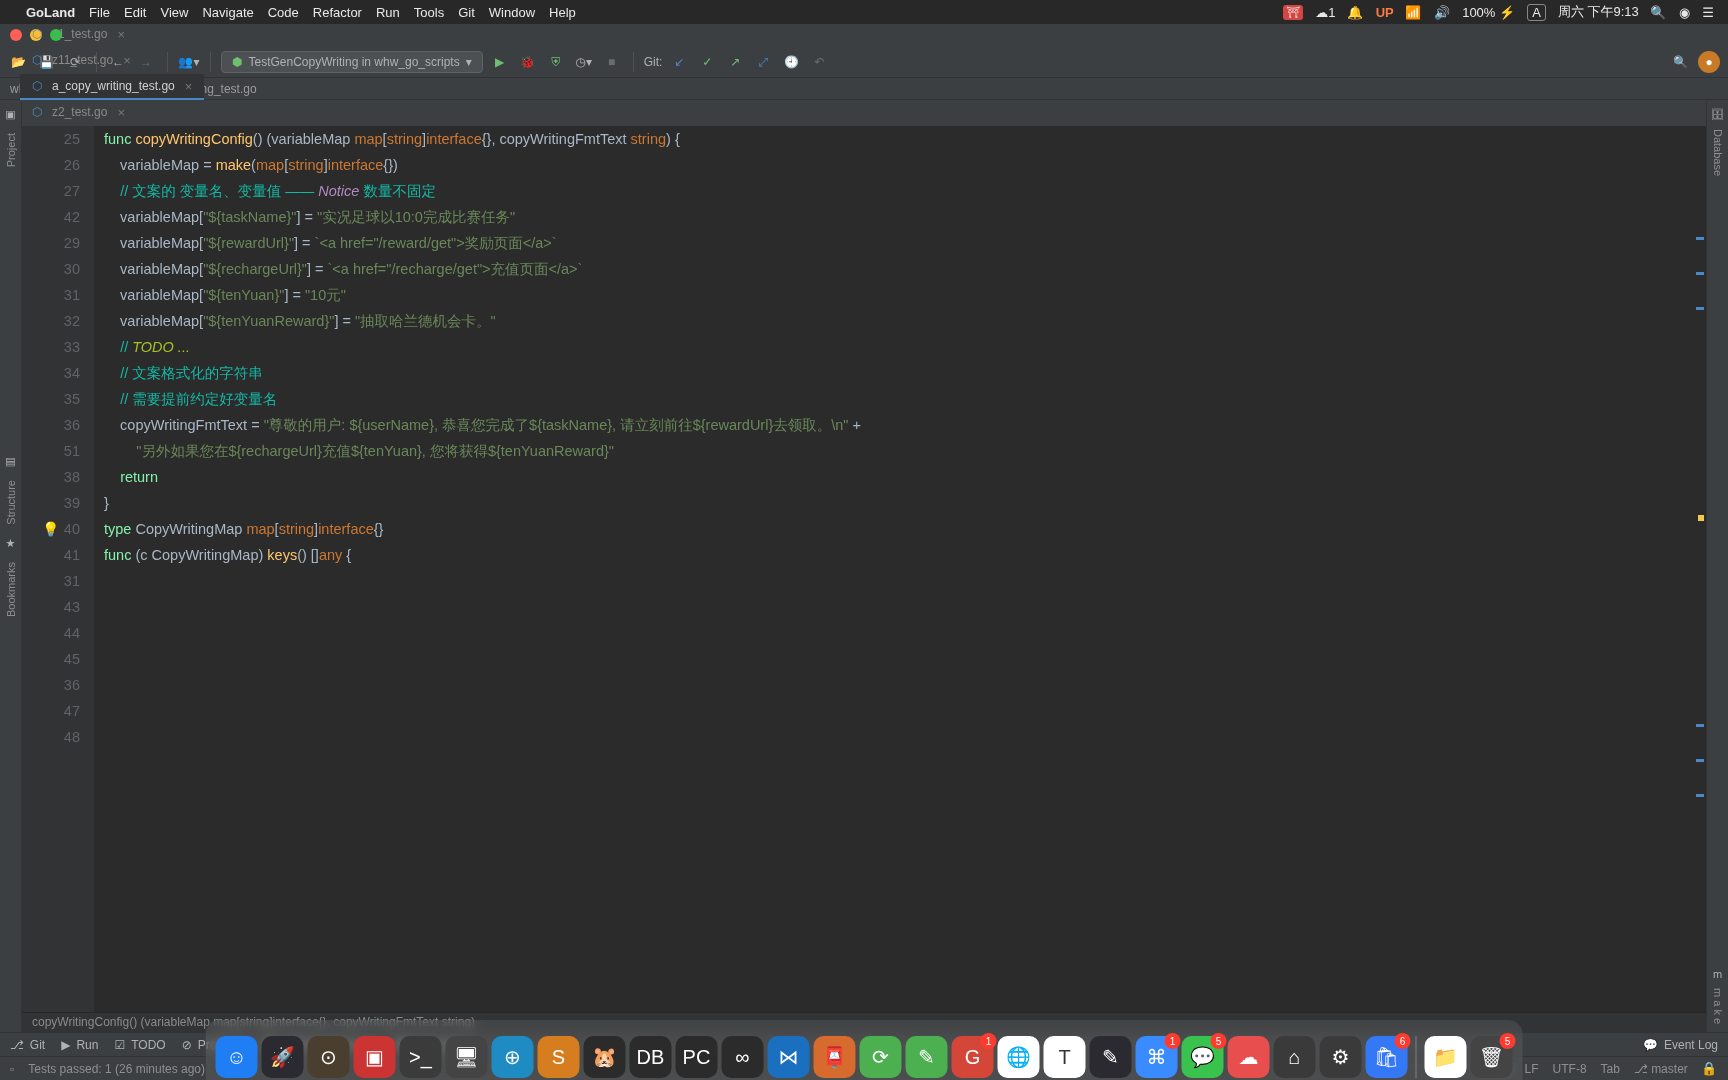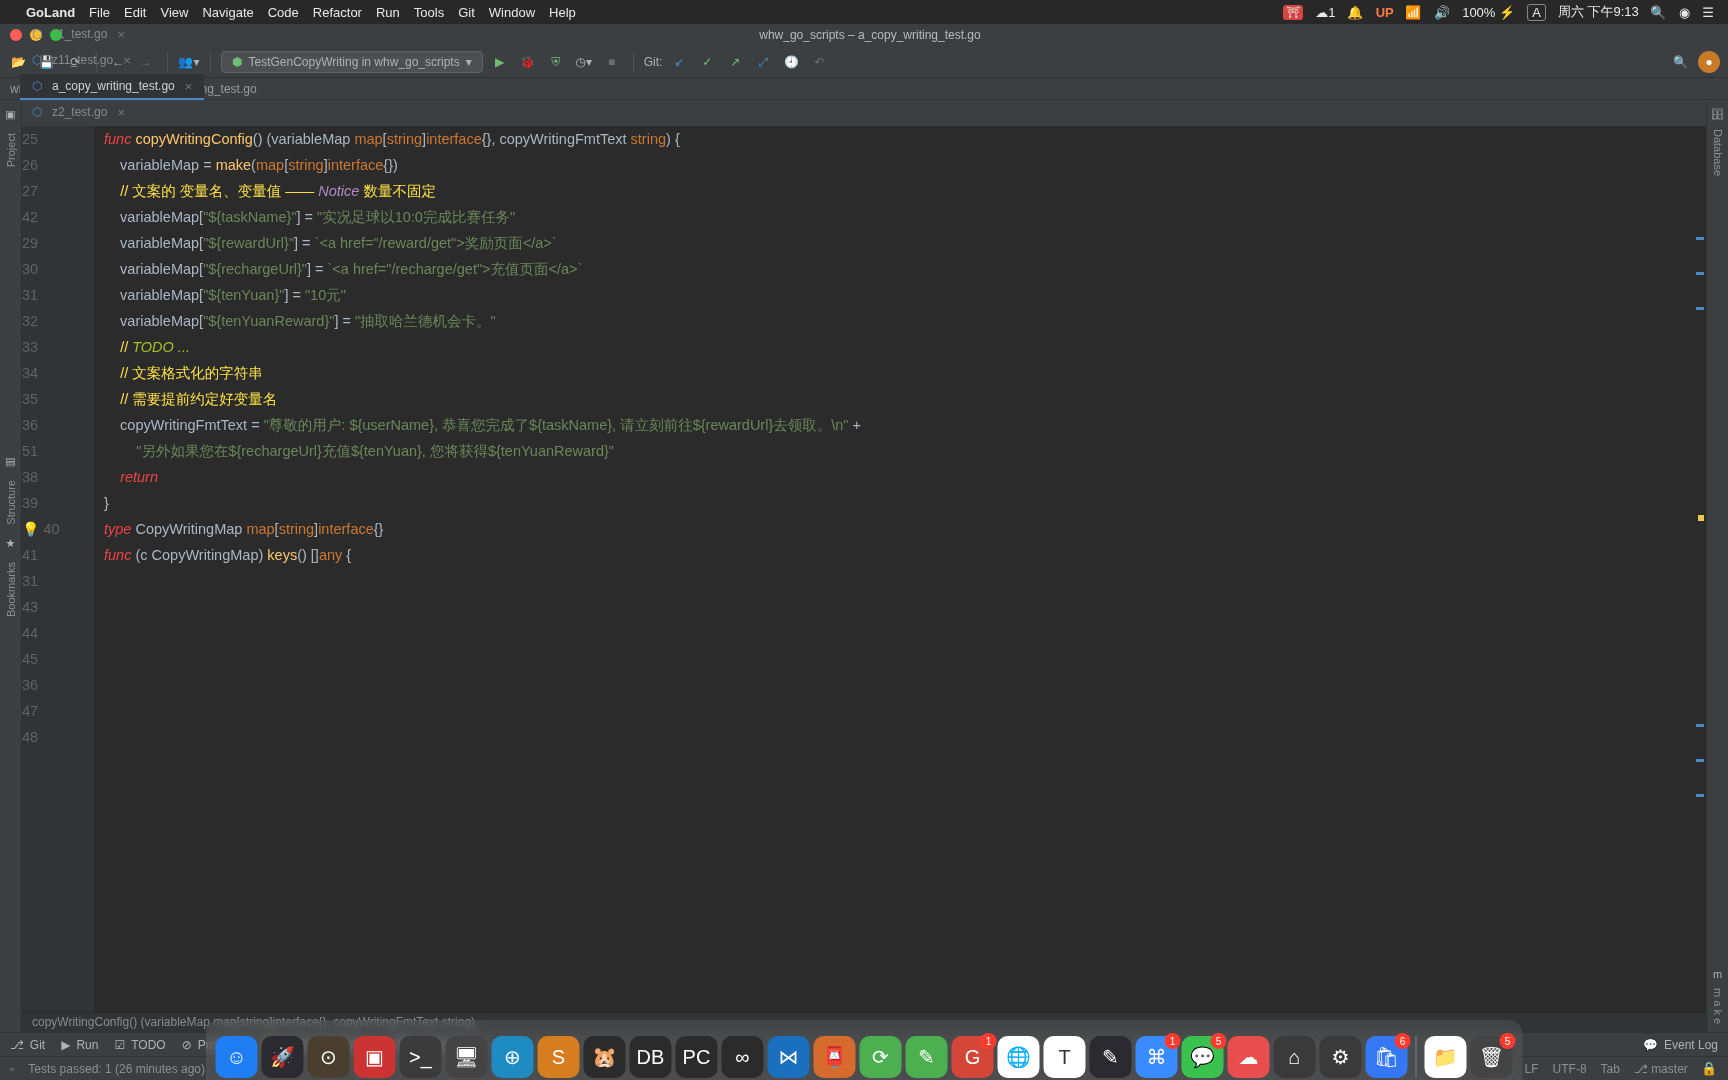--- a/index.html
+++ b/index.html
@@ -44,28 +44,28 @@
 .tabs .right-tools { margin-left:auto;margin-right:8px;color:#afb1b3;}
 
 
 .left-rail { position:absolute;left:0;top:102px;width:22px;bottom:48px;background:#3c3f41;border-right:1px solid #323232;display:flex;flex-direction:column;align-items:center;padding-top:6px;gap:4px;color:#afb1b3;font-size:11px;}
 .left-rail .vtxt { writing-mode:vertical-rl;transform:rotate(180deg);margin:8px 0;color:#8f8f8f;}
 .right-rail { position:absolute;right:0;top:102px;width:22px;bottom:48px;background:#3c3f41;border-left:1px solid #323232;display:flex;flex-direction:column;align-items:center;padding-top:6px;color:#afb1b3;font-size:11px;}
 .right-rail .vtxt { writing-mode:vertical-rl;margin:8px 0;color:#8f8f8f;}
 
 
 .editor-wrap { position:absolute;left:22px;right:22px;top:126px;bottom:48px;background:#2b2b2b;display:flex;font-family:'JetBrains Mono','Menlo',monospace;font-size:14.5px;line-height:26px;}
-.gutter { width:72px;background:#313335;color:#606366;text-align:left;padding-right:14px;user-select:none;position:relative;}
+.gutter { width:72px;background:#313335;color:#606366;text-align:right;padding-right:14px;user-select:none;position:relative;}
 .code { flex:1;padding-left:10px;white-space:pre;overflow:hidden;color:#a9b7c6;position:relative;}
-.kw { color:#ef4444;font-style:italic; }
+.kw { color:#86efac; }
 .fn { color:#ffc66d; }
 .typ { color:#a9b7c6; }
 .btype { color:#cc7832; }
 .str { color:#6a8759; }
-.cmt { color:#fde047; font-style:normal; }
+.cmt { color:#14b8a6; font-style:normal; }
 .ital { color:#b389c5; font-style:italic; }
 .todo { color:#a8c023; font-style:italic; }
 .bulb { color:#f2c94c; font-size:14px; }
 
 .inspect-bar { position:absolute;right:30px;top:130px;font-size:11px;color:#bbb;display:flex;align-items:center;gap:8px;}
 .warn-ico{color:#f2c94c;}
 .marks { position:absolute;right:24px;top:150px;bottom:60px;width:10px;}
 .mark{position:absolute;right:0;width:8px;height:3px;}
 .mark.w{background:#f2c94c;width:6px;height:6px;}
 .mark.b{background:#4a88c7;}
@@ -111,21 +111,20 @@
     <span>☰</span>
   </span>
 </div>
 
 <div class="win-title">
   <div class="traffic">
     <div class="tclose"></div>
     <div class="tmin"></div>
     <div class="tmax"></div>
   </div>
-  <div class="win-title-text">whw_go_scripts – a_copy_writing_test.go</div>
 </div>
 
 <div class="toolbar">
   <span class="tb-btn">📂</span>
   <span class="tb-btn">💾</span>
   <span class="tb-btn">⟳</span>
   <span class="tb-sep"></span>
   <span class="tb-btn">←</span>
   <span class="tb-btn" style="opacity:.4">→</span>
   <span class="tb-sep"></span>

